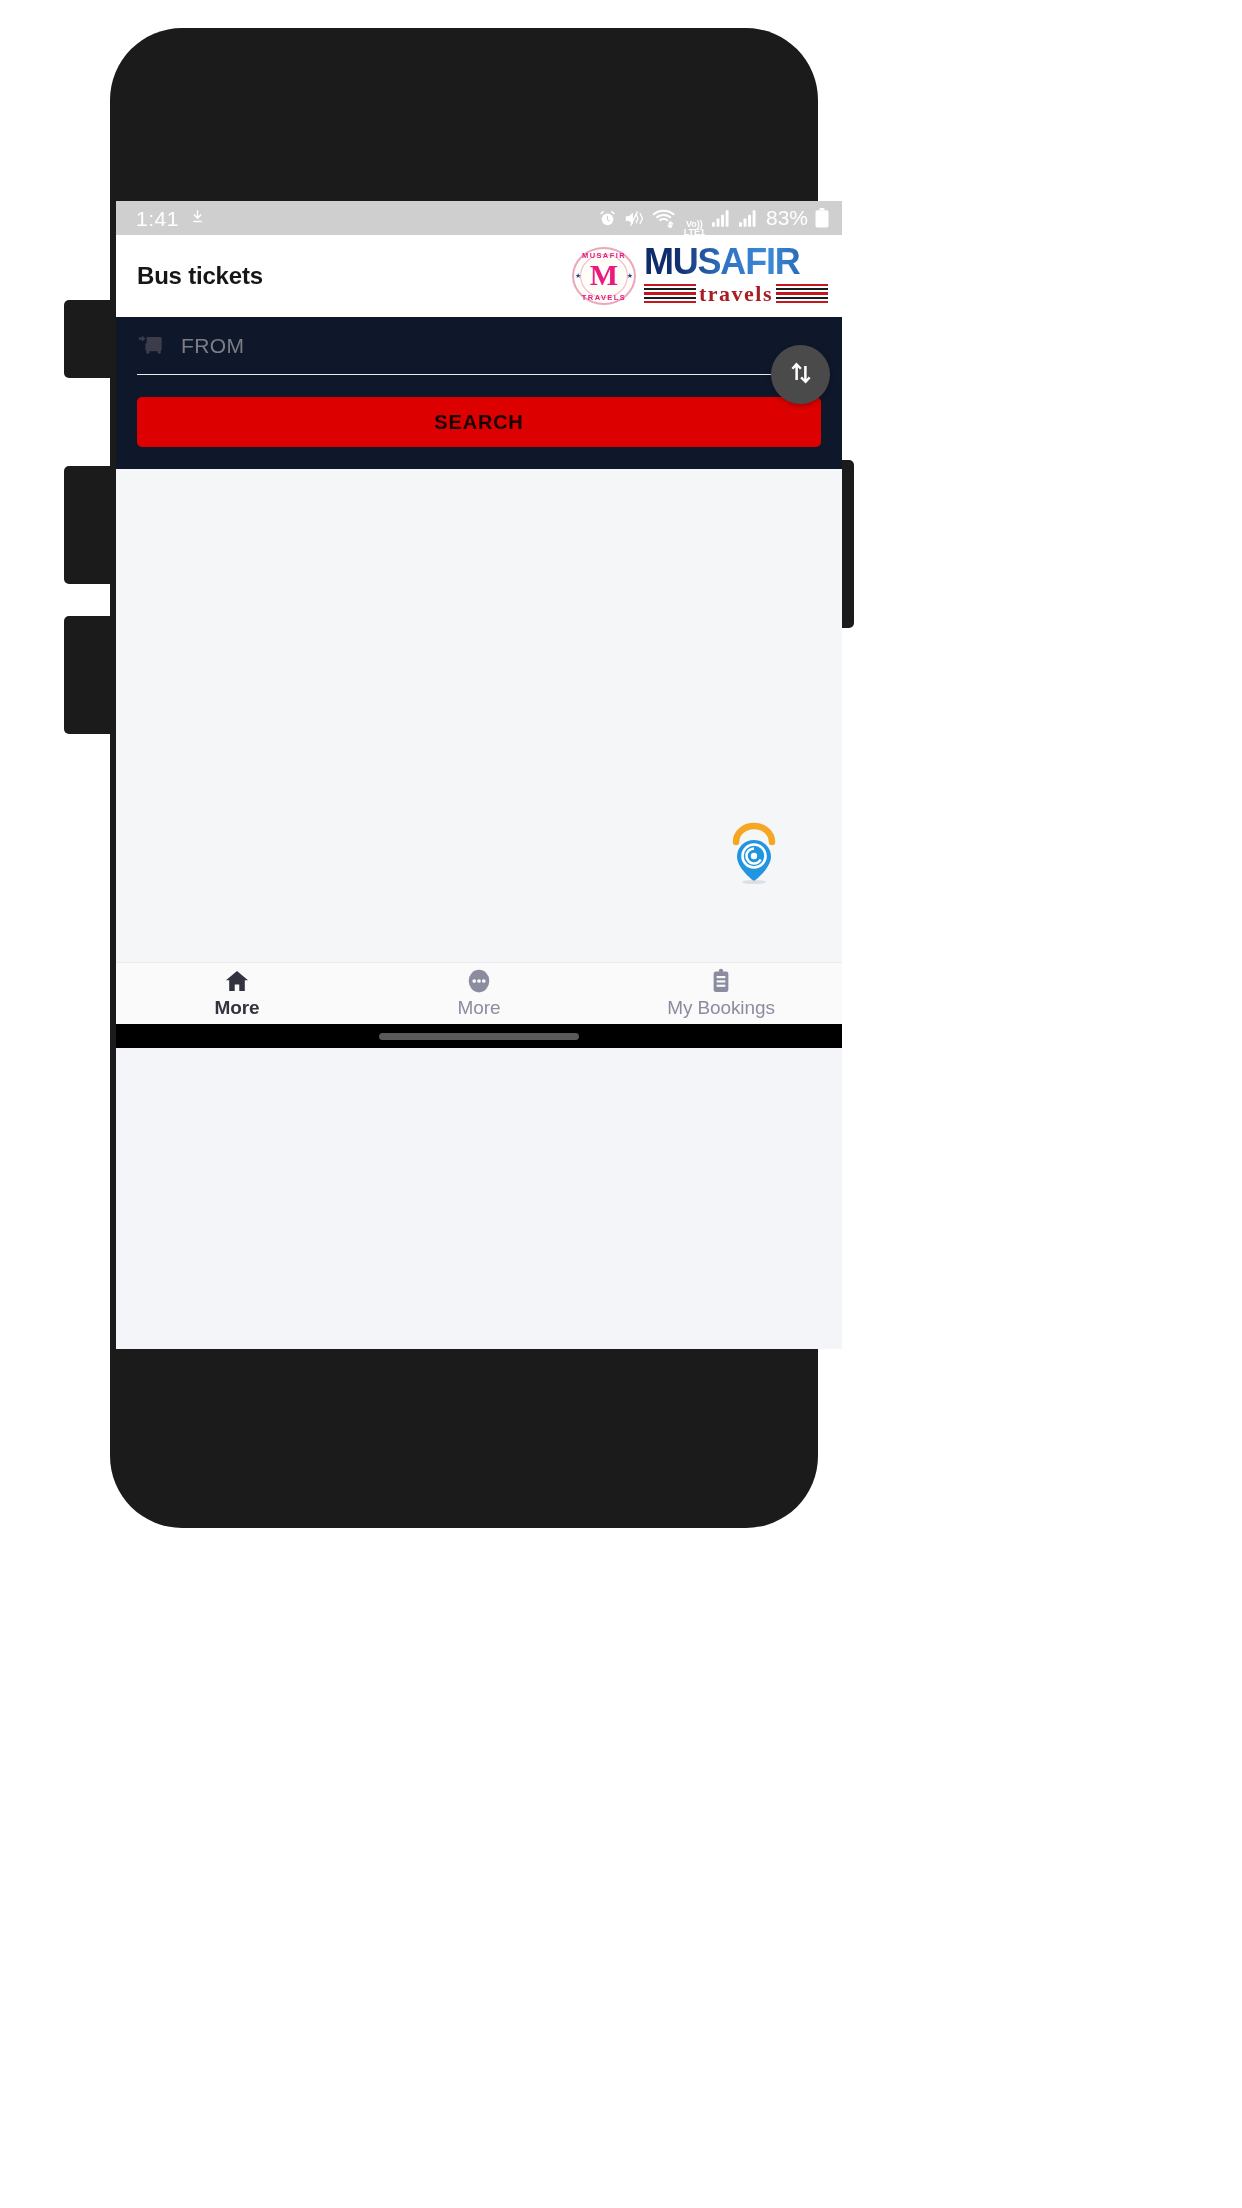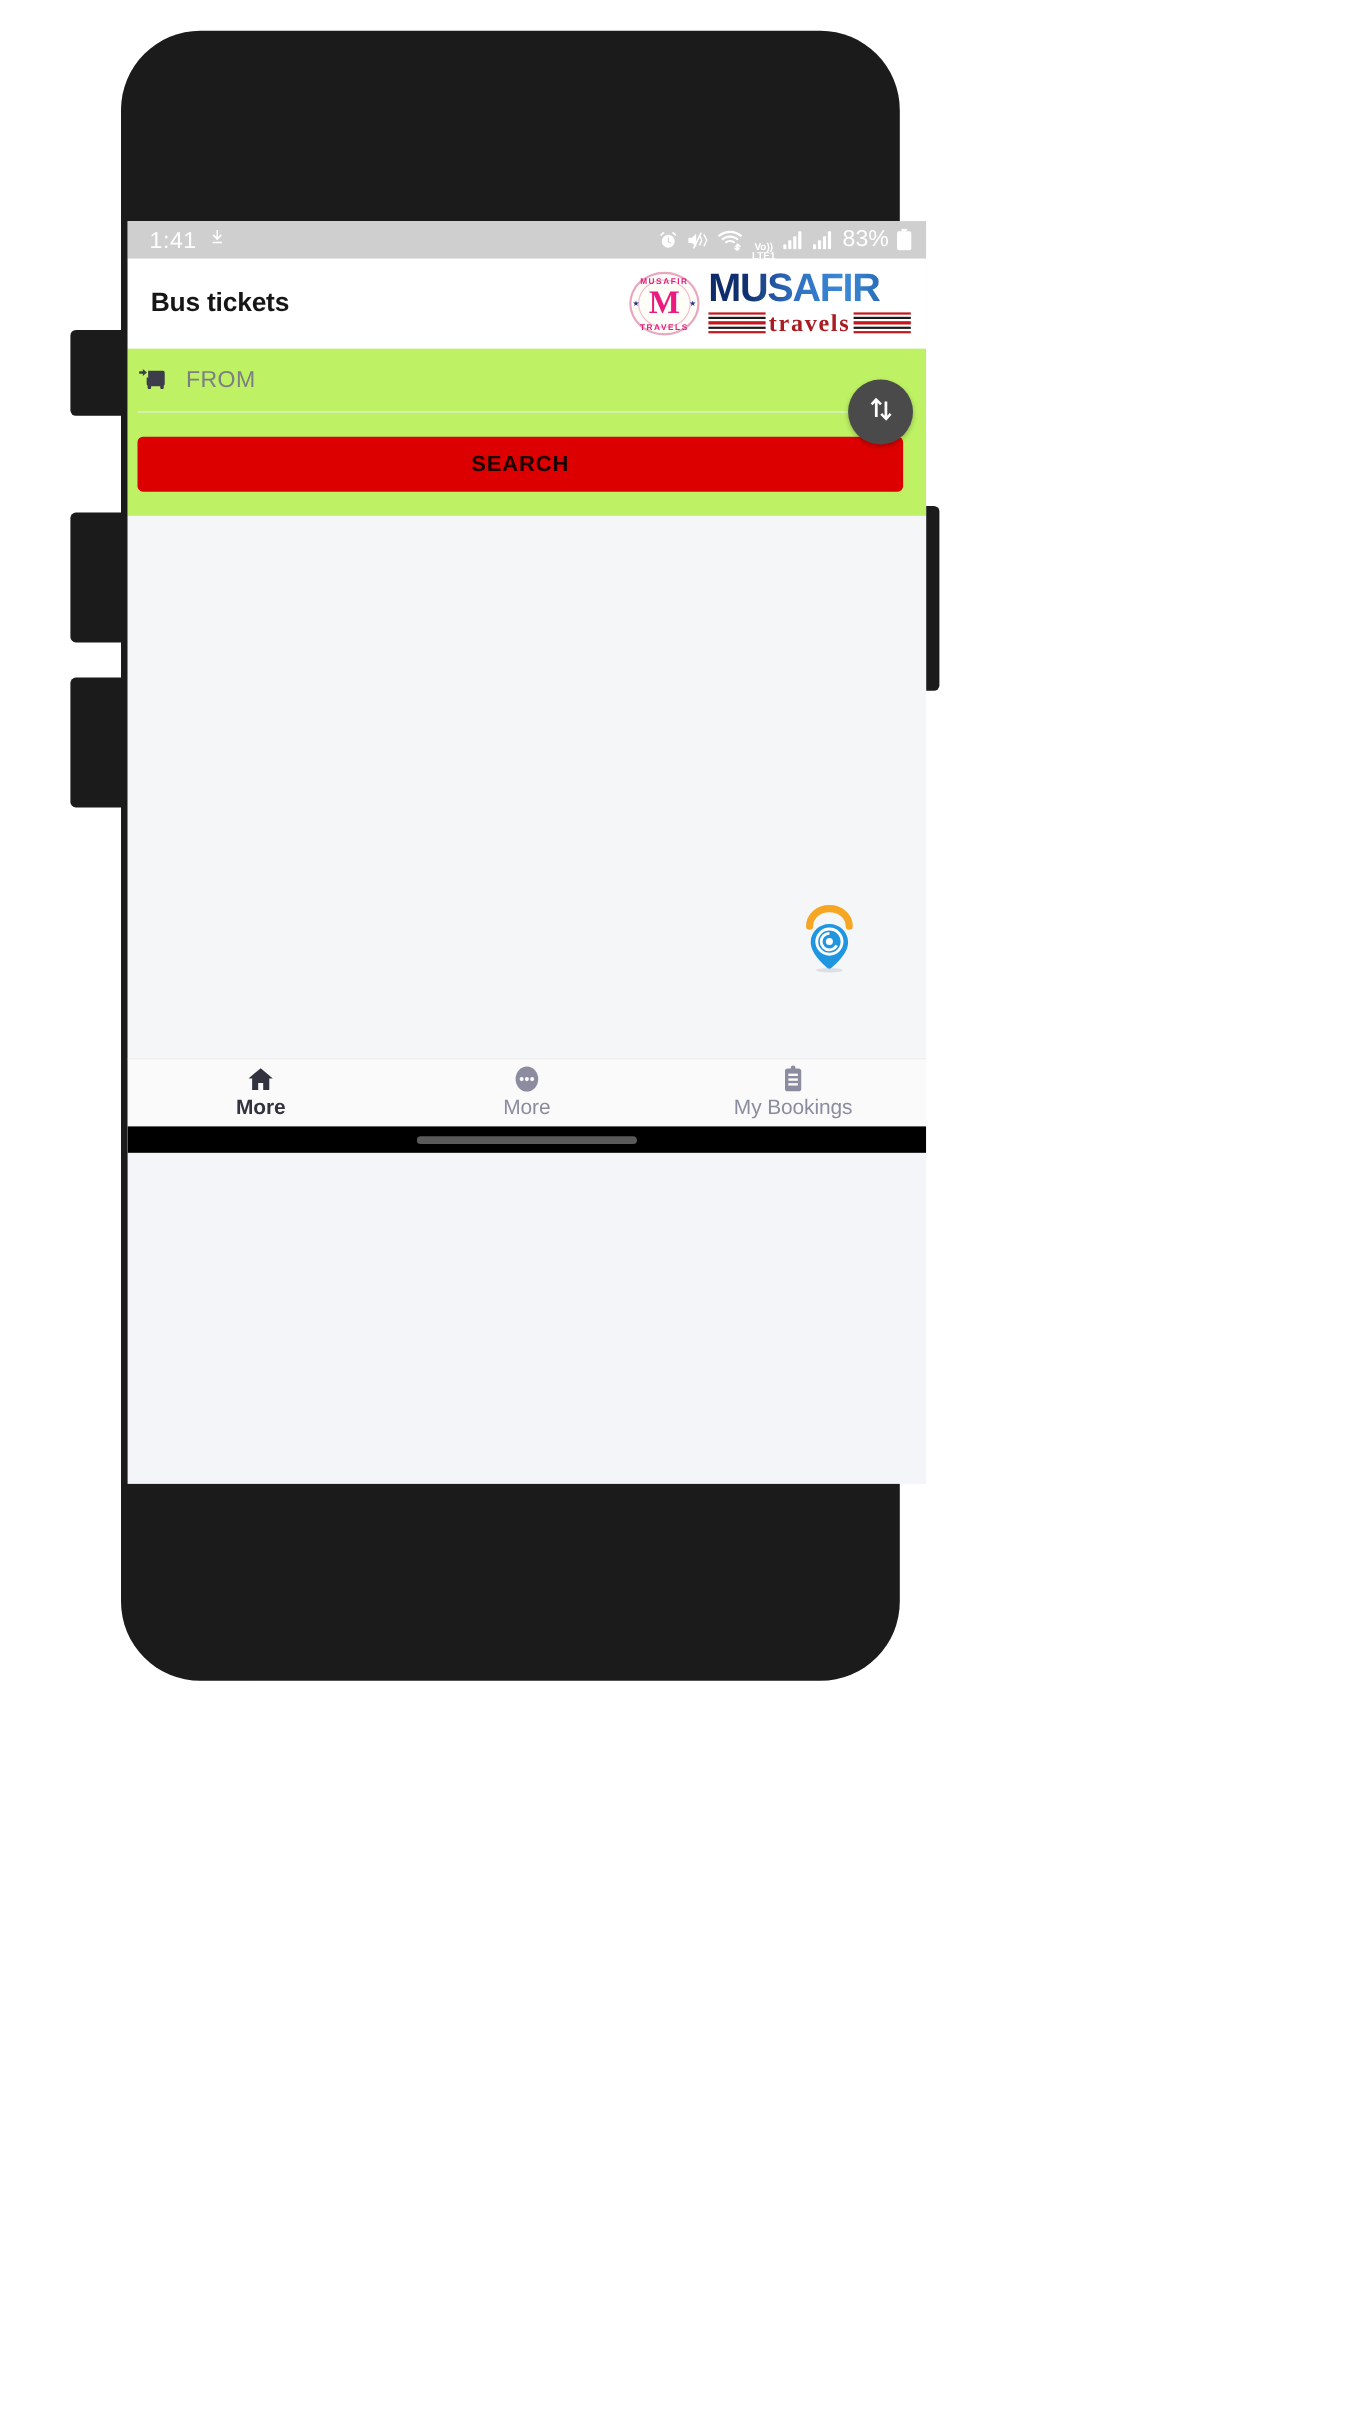--- a/index.html
+++ b/index.html
@@ -110,21 +110,21 @@
   .wm-row2 { display: flex; align-items: center; gap: 3px; }
   .stripes { display: flex; flex-direction: column; gap: 2px; width: 52px; }
   .stripes i { display: block; height: 2.6px; background: #c4161c; }
   .stripes i.dark { background: #1b1b1b; height: 2px; }
   .wm-travels {
     font-family: "Liberation Serif", serif;
     font-size: 22px; font-weight: bold; color: #a81c22; letter-spacing: 1.5px;
   }
 
   
-  .search-card { background: #bef264; padding: 0 21px 22px 9px; position: relative; }
+  .search-card { background: #0f172a; padding: 0 21px 22px 21px; position: relative; }
   .field-row {
     position: relative;
     display: flex; align-items: center;
     height: 58px;
     border-bottom: 1.5px solid #e9ebee;
   }
   .field-icon { width: 44px; display: flex; align-items: center; color: #3c3c4a; }
   .field-placeholder { font-size: 21px; color: #7d7d86; letter-spacing: 0.4px; }
   .field-value { font-size: 21px; color: #70707a; letter-spacing: 0.2px; }
 

